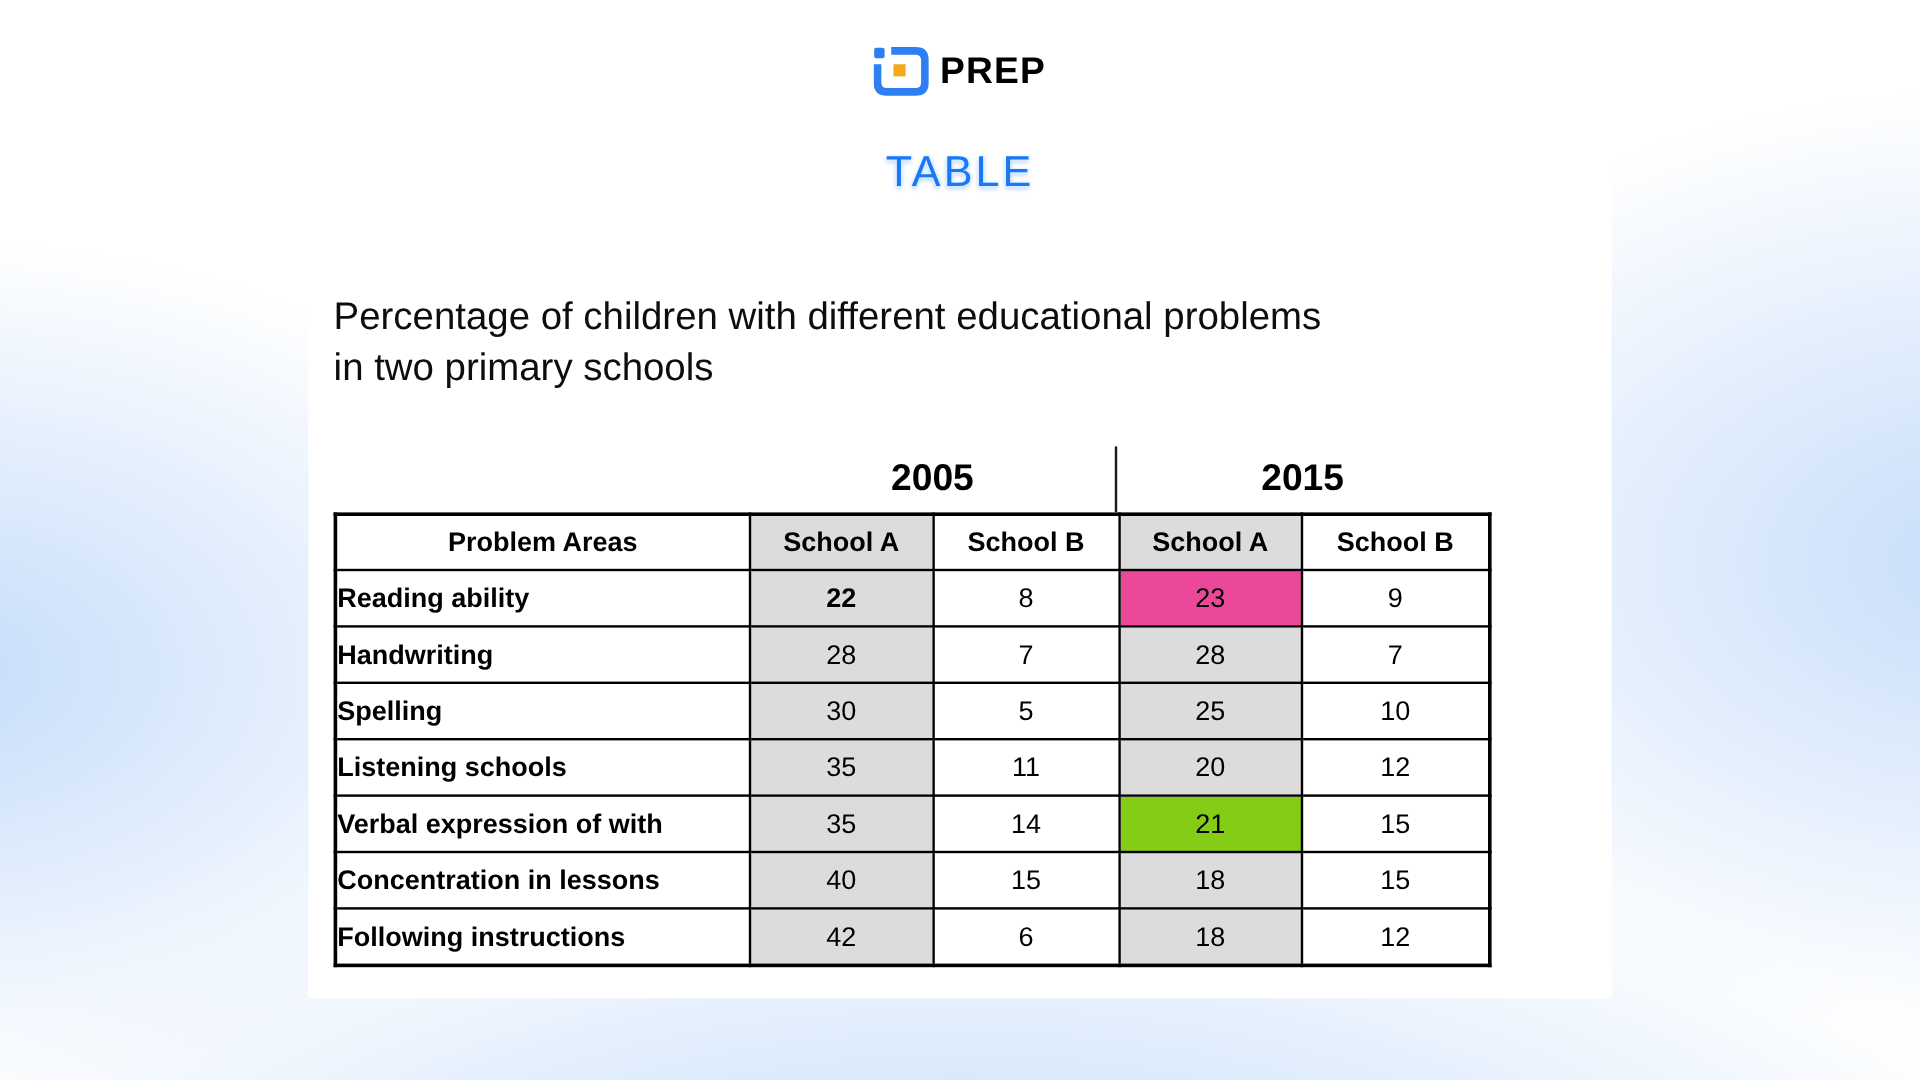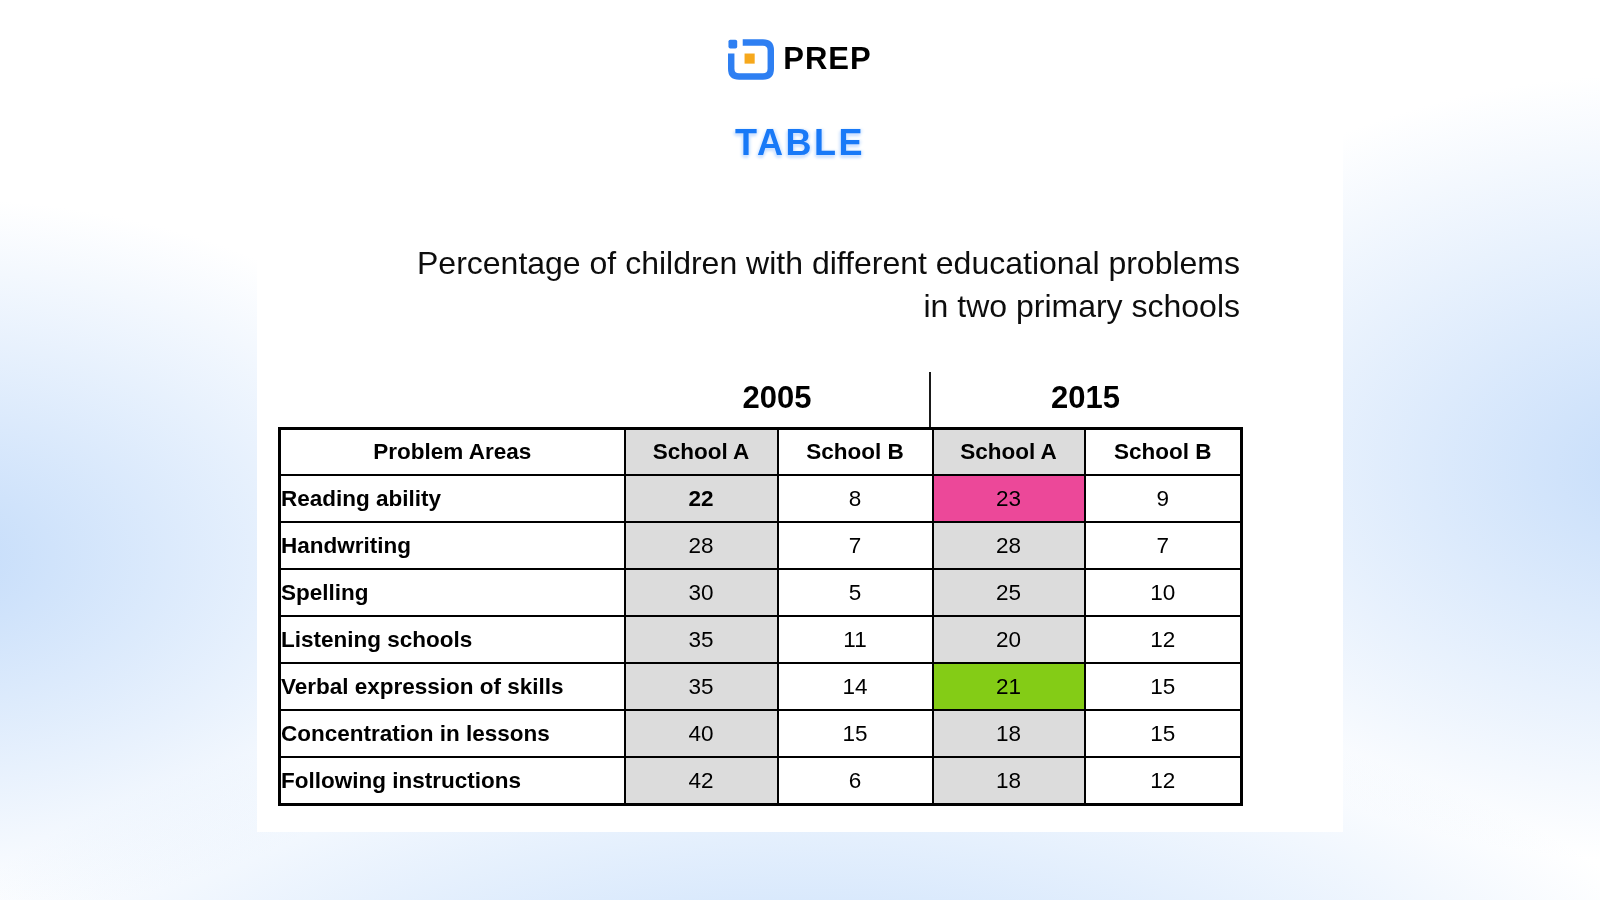--- a/index.html
+++ b/index.html
@@ -20,27 +20,27 @@
     position: absolute; left: 257px; top: 33px; width: 1086px; height: 52px;
     display: flex; align-items: center; justify-content: center; gap: 9px;
   }
   .logo-mark { width: 46px; height: 41px; display: block; }
   .logo-text {
     font-size: 31px; font-weight: 700; color: #000000; letter-spacing: 1px;
   }
   .table-heading {
     position: absolute; left: 257px; top: 122px; width: 1086px;
     text-align: center;
-    font-size: 36px; font-weight: 700; letter-spacing: 2.5px;
+    font-size: 36px; font-weight: 400; letter-spacing: 2.5px;
     color: #1879f7;
     text-shadow: 0 3px 3px #cfe2ff, 0 0 2px #e2eeff, 2px 0 3px #dcebff, -2px 2px 3px #dcebff;
   }
   .chart-title {
     position: absolute; left: 278px; top: 242px; width: 962px;
-    text-align: right; color: #0d0d0d;
+    text-align: left; color: #0d0d0d;
     font-size: 32px; line-height: 43px; font-weight: 400;
   }
   .year-row { position: absolute; left: 278px; top: 376px; width: 962px; height: 51px; }
   .year-label {
     position: absolute; top: 0; height: 44px;
     display: flex; align-items: center; justify-content: center;
     font-size: 31px; font-weight: 700; color: #000;
   }
   .year-2005 { left: 345px; width: 308px; }
   .year-2015 { left: 653px; width: 309px; }
@@ -132,21 +132,21 @@
       <td class="num-cell">10</td>
     </tr>
     <tr>
       <td class="label-cell">Listening schools</td>
       <td class="num-cell shaded" style="background: rgb(220, 220, 220);">35</td>
       <td class="num-cell">11</td>
       <td class="num-cell shaded" style="background: rgb(220, 220, 220);">20</td>
       <td class="num-cell">12</td>
     </tr>
     <tr>
-      <td class="label-cell">Verbal expression of skills</td>
+      <td class="label-cell">Verbal expression of with</td>
       <td class="num-cell shaded" style="background: rgb(220, 220, 220);">35</td>
       <td class="num-cell">14</td>
       <td class="num-cell shaded" style="background: #84cc16;">21</td>
       <td class="num-cell">15</td>
     </tr>
     <tr>
       <td class="label-cell">Concentration in lessons</td>
       <td class="num-cell shaded" style="background: rgb(220, 220, 220);">40</td>
       <td class="num-cell">15</td>
       <td class="num-cell shaded" style="background: rgb(220, 220, 220);">18</td>

